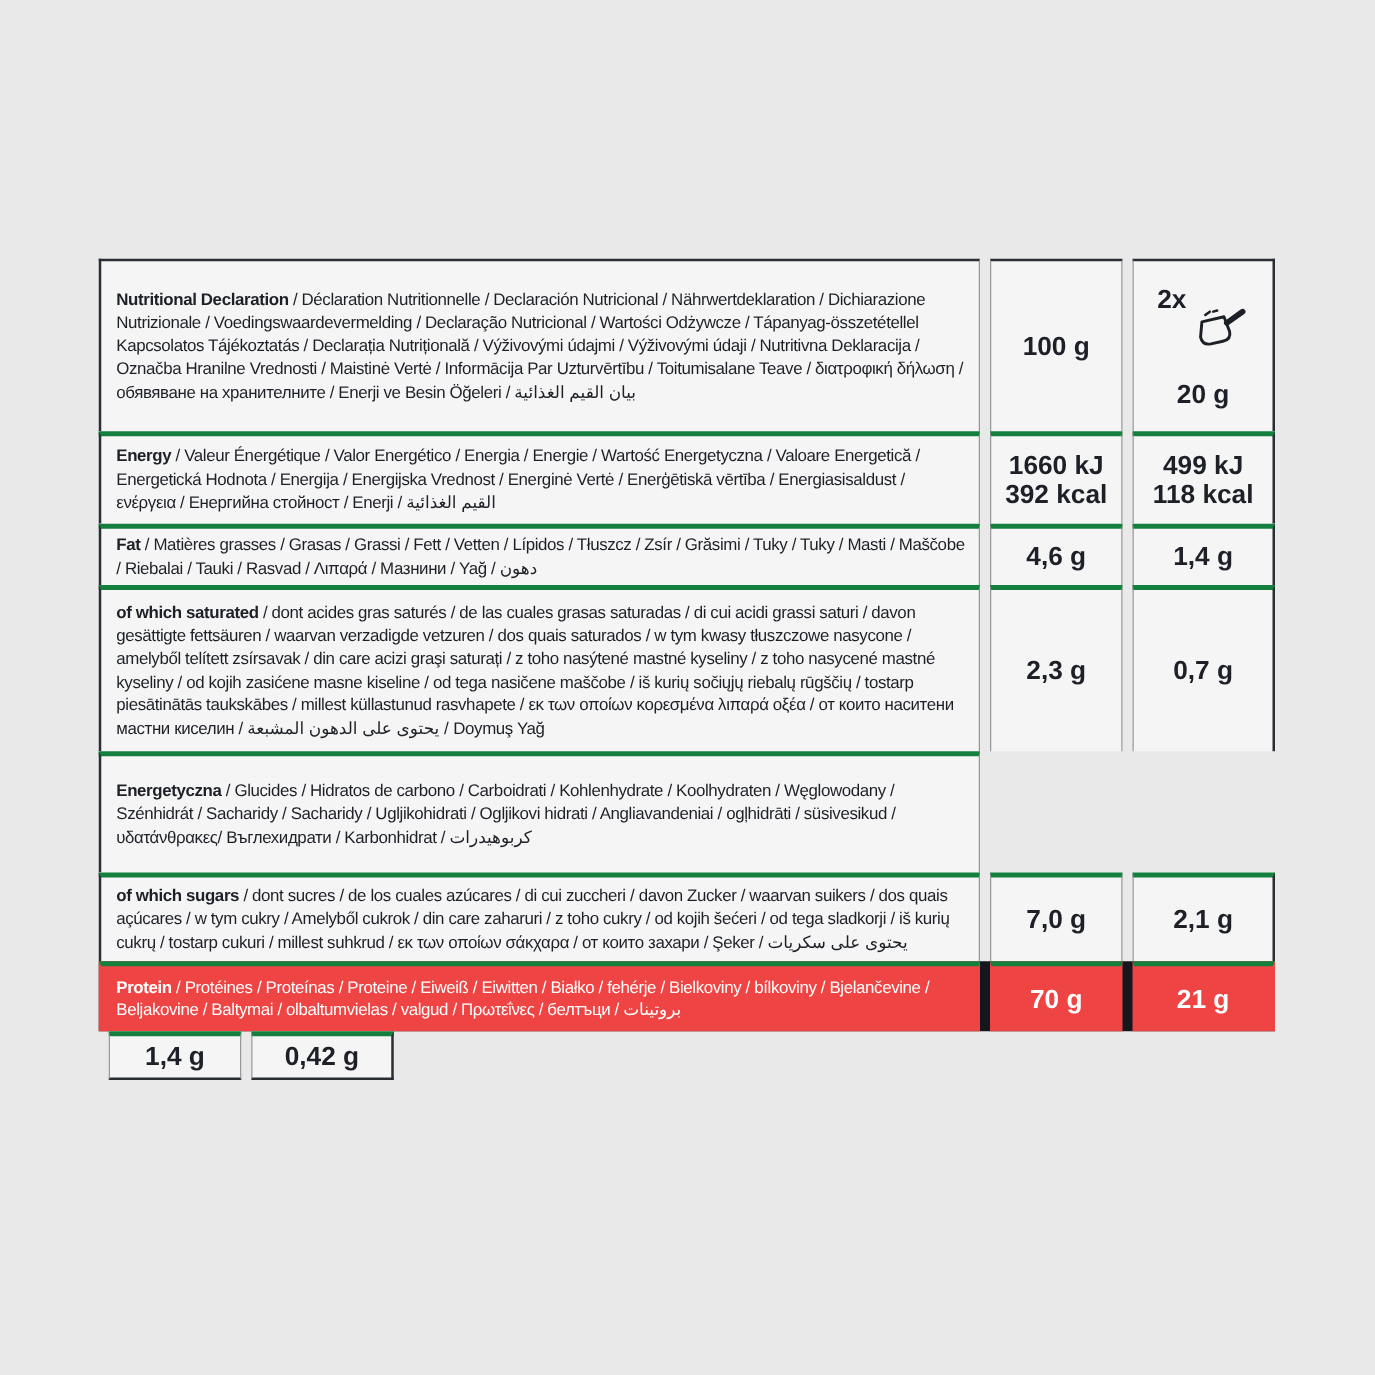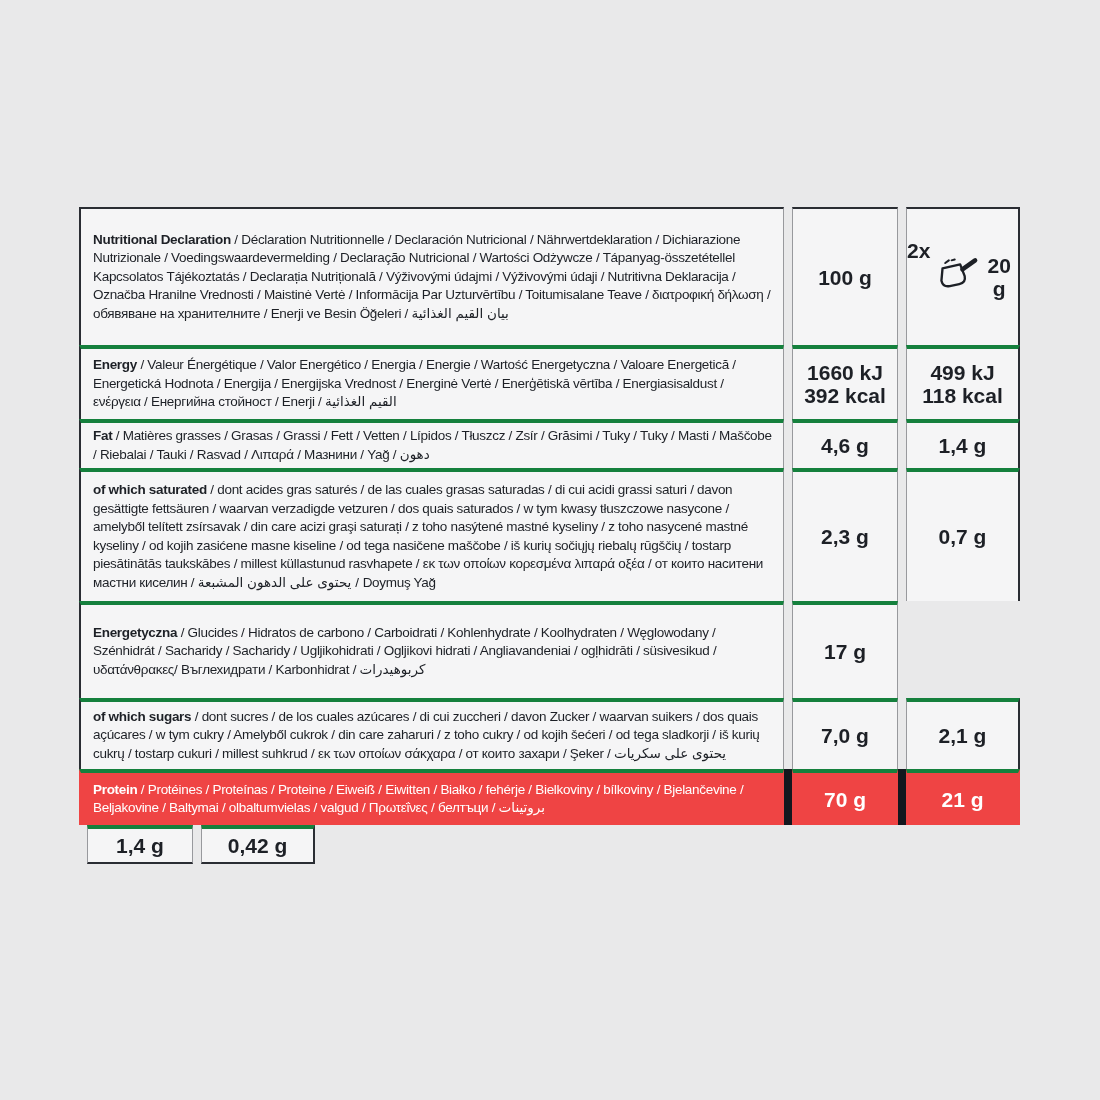--- a/index.html
+++ b/index.html
@@ -71,21 +71,21 @@
   .r-salt   { height: 39px; }
   .term { font-weight: 700; }
   .highlight { background: #14171e; }
   .highlight .cell {
     background: #ef4444;
     color: #ffffff;
     border-left-color: transparent;
     border-right-color: transparent;
   }
   .serving-head {
-    flex-direction: row;
+    flex-direction: column;
     gap: 0px;
     font-size: 21px;
   }
   .serving-top {
     display: flex;
     align-items: flex-start;
     gap: 4px;
   }
   .serving-top .svg-wrap { margin-top: -8px; }
   .per100-head { font-size: 21px; }
@@ -151,21 +151,20 @@
     <div class="cell cell-v1 cell-val">2,3 g</div>
     <div class="gap"></div>
     <div class="cell cell-v2 cell-val">0,7 g</div>
   </div>
 
   <div class="row row-mid r-carb">
     <div class="cell cell-text">
       <div><span class="term">Energetyczna</span><span> / Glucides / Hidratos de carbono / Carboidrati / Kohlenhydrate / Koolhydraten / Węglowodany / Szénhidrát / Sacharidy / Sacharidy / Ugljikohidrati / Ogljikovi hidrati / Angliavandeniai / ogļhidrāti / süsivesikud / υδατάνθρακες/ Въглехидрати / Karbonhidrat / كربوهيدرات</span></div>
     </div>
     <div class="gap"></div>
-    <div class="cell cell-v1 cell-val">17 g</div>
     <div class="gap"></div>
   </div>
 
   <div class="row row-mid r-sugars">
     <div class="cell cell-text">
       <div><span class="term">of which sugars</span><span> / dont sucres / de los cuales azúcares / di cui zuccheri / davon Zucker / waarvan suikers / dos quais açúcares / w tym cukry / Amelyből cukrok / din care zaharuri / z toho cukry / od kojih šećeri / od tega sladkorji / iš kurių cukrų / tostarp cukuri / millest suhkrud / εκ των οποίων σάκχαρα / от които захари / Şeker / يحتوى على سكريات</span></div>
     </div>
     <div class="gap"></div>
     <div class="cell cell-v1 cell-val">7,0 g</div>
     <div class="gap"></div>

